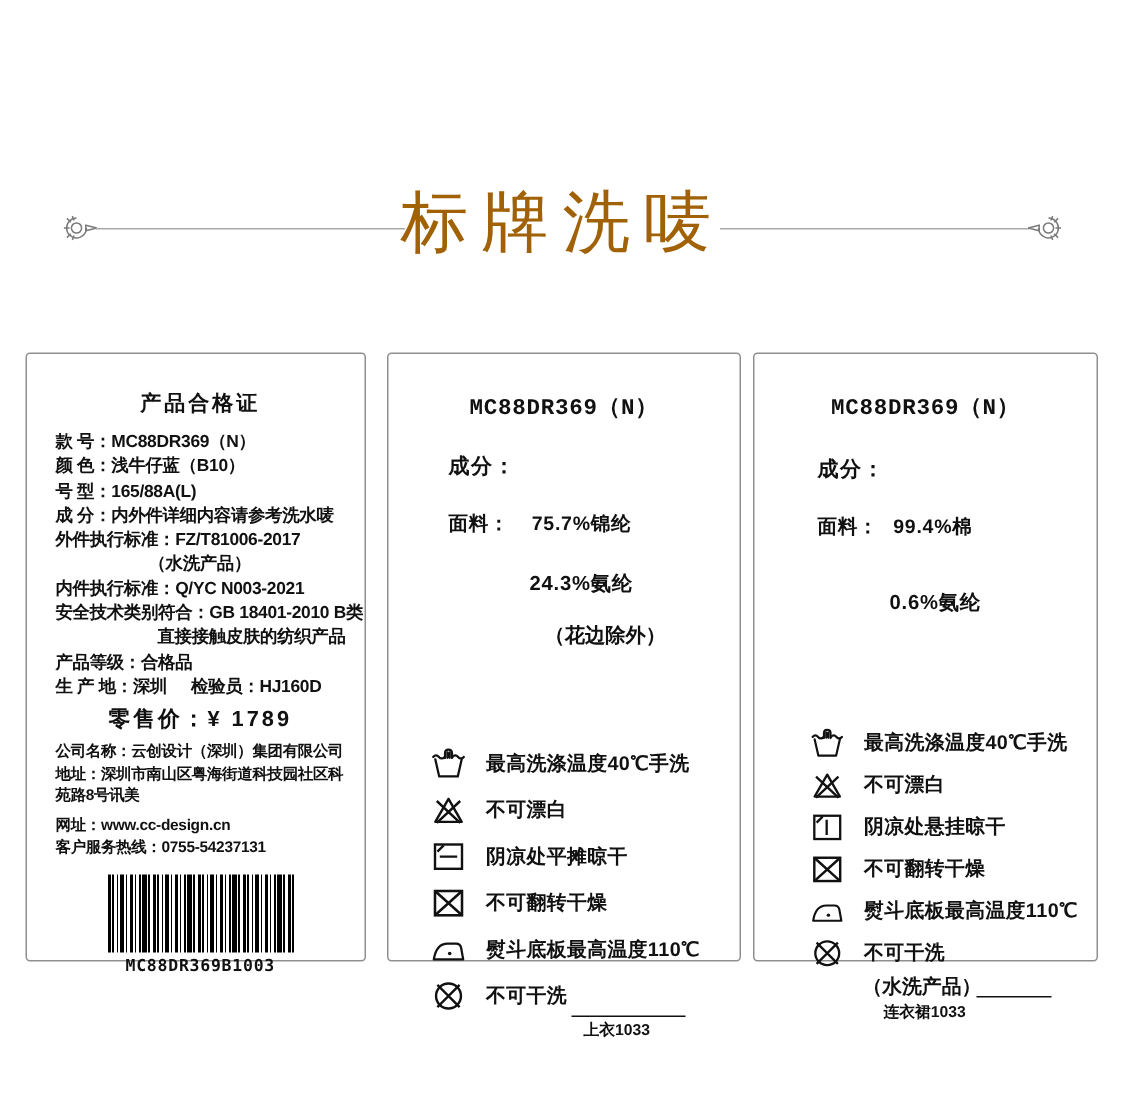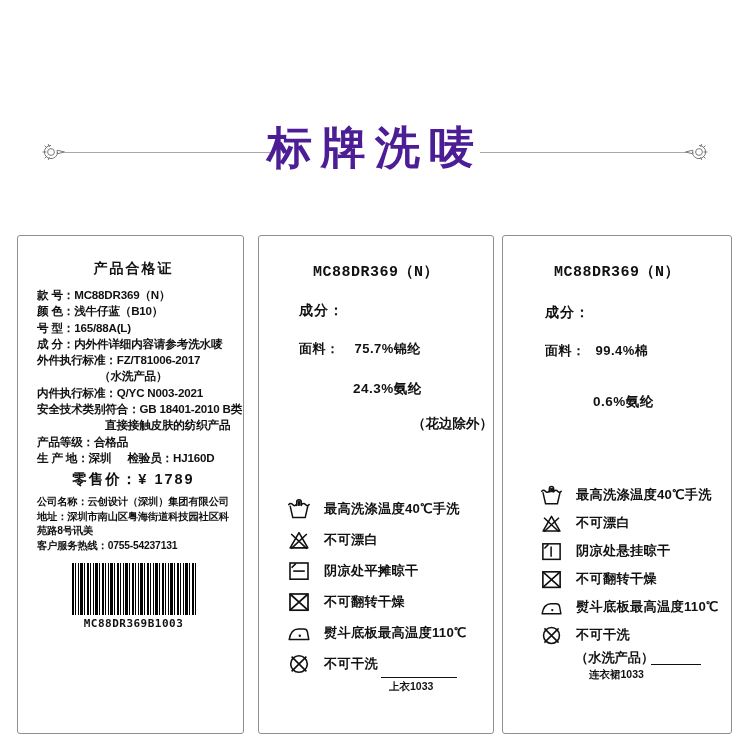--- a/index.html
+++ b/index.html
@@ -1,29 +1,29 @@
 <!DOCTYPE html>
 <html><head>
 <meta charset="utf-8">
 <style>
   html,body{margin:0;padding:0;background:#ffffff;}
   .canvas{position:relative;width:750px;height:740px;background:#ffffff;overflow:hidden;
           font-family:"Liberation Sans", sans-serif;color:#111;}
   
   .page-title{position:absolute;top:118px;left:0;right:0;text-align:center;
-              font-family:"Liberation Serif", serif;font-size:45px;font-weight:700;
-              letter-spacing:9px;color:#4c1d95;}
+              font-family:"Liberation Serif", serif;font-size:45px;font-weight:400;
+              letter-spacing:9px;color:#a16207;}
   .hline{position:absolute;top:152px;height:1px;background:#a9a9a9;}
   .hl-left{left:64px;width:206px;}
   .hl-right{left:480px;width:206px;}
   .orn{position:absolute;top:135px;}
   .orn-l{left:34px;}
   .orn-r{left:682px;}
   
-  .label{position:absolute;top:235px;height:499px;border:1px solid #8f8f8f;border-radius:3px;
+  .label{position:absolute;top:235px;height:406px;border:1px solid #8f8f8f;border-radius:3px;
          box-sizing:border-box;background:#fff;}
   .label-cert{left:17px;width:227px;padding:24px 13px 0 19px;}
   .label-tag1{left:258px;width:236px;}
   .label-tag2{left:502px;width:230px;}
   
   .cert-title{font-size:14px;font-weight:700;text-align:center;letter-spacing:2px;margin-bottom:9px;}
   .cert-line{font-size:11.6px;font-weight:700;line-height:16.3px;white-space:nowrap;letter-spacing:-0.2px;}
   .ind1{padding-left:62px;}
   .ind2{padding-left:68px;}
   .cert-origin{display:flex;gap:16px;font-size:11.6px;font-weight:700;line-height:16.3px;letter-spacing:-0.2px;}
@@ -47,21 +47,21 @@
   .tag-title{margin-top:26px;text-align:center;font-size:15px;font-weight:700;
              font-family:"Liberation Mono", monospace;letter-spacing:0.5px;}
   .tag-section{margin-top:21px;font-size:14px;font-weight:700;letter-spacing:1px;}
   .tag-frow{margin-top:20px;display:flex;gap:15px;font-size:13px;font-weight:700;letter-spacing:0.5px;}
   .tag-fval2{margin-top:22px;font-size:13.5px;font-weight:700;letter-spacing:0.5px;}
   .tag-note{margin-top:17px;font-size:13.5px;font-weight:700;}
   .care-list{display:flex;flex-direction:column;}
   .care-row{display:flex;align-items:center;gap:13px;}
   .t1 .tag-section,.t1 .tag-frow{padding-left:40px;}
   .t1 .tag-fval2{padding-left:94px;}
-  .t1 .tag-note{padding-left:104px;text-align:right;}
+  .t1 .tag-note{padding-left:104px;}
   .t1 .care-list{margin-top:64px;padding-left:28px;row-gap:8px;}
   .t1 .care-row{height:23px;}
   .t2 .tag-section{padding-left:42px;margin-top:23px;}
   .t2 .tag-frow{padding-left:42px;gap:10px;}
   .t2 .tag-fval2{padding-left:90px;margin-top:33px;}
   .t2 .care-list{margin-top:73px;padding-left:36px;row-gap:6px;}
   .t2 .care-row{height:22px;}
   .ctext{font-size:13.2px;font-weight:700;letter-spacing:0.3px;white-space:nowrap;}
   .cicon{display:inline-flex;width:24px;justify-content:center;}
   .fill-line{height:0;border-bottom:1.4px solid #111;}
@@ -110,20 +110,21 @@
     <div class="cert-line ind2">直接接触皮肤的纺织产品</div>
     <div class="cert-line">产品等级：合格品</div>
     <div class="cert-origin">
       <span>生 产 地：深圳</span>
       <span>检验员：HJ160D</span>
     </div>
     <div class="cert-price1">零售价：¥ 1789</div>
     <div class="cert-info">
       <div>公司名称：云创设计（深圳）集团有限公司</div>
       <div>地址：深圳市南山区粤海街道科技园社区科苑路8号讯美</div>
+      <div class="cert-web">网址：www.cc-design.cn</div>
       <div class="cert-hot">客户服务热线：0755-54237131</div>
     </div>
     <div class="bc-wrap">
       <div class="bars bars2"></div>
       <div class="bc2-code">MC88DR369B1003</div>
 
     </div>
   </section>
 
   <section class="label label-tag1 t1">

